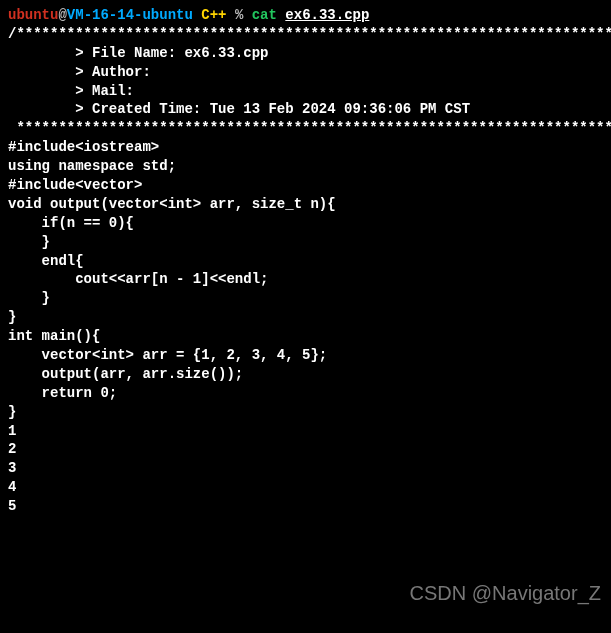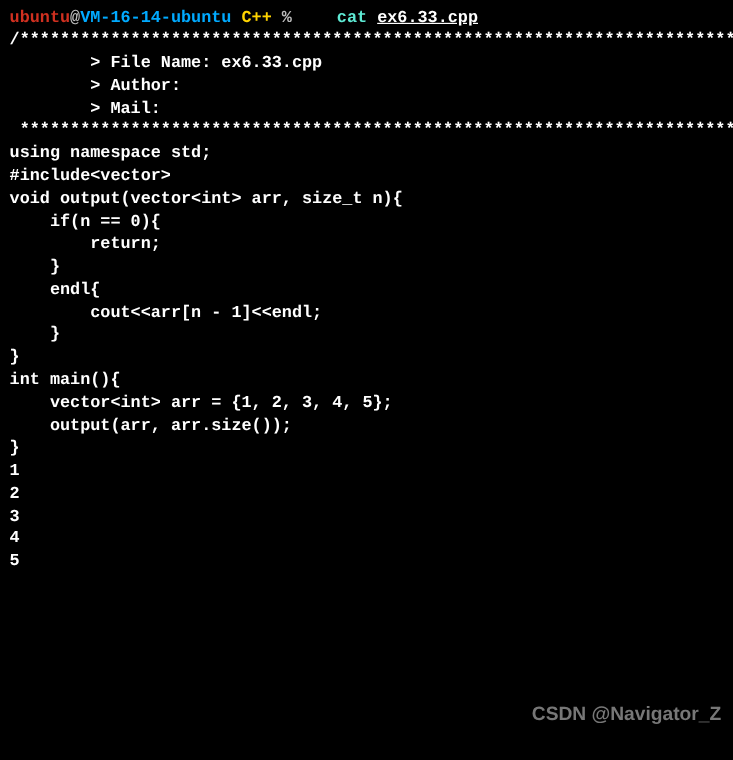--- a/index.html
+++ b/index.html
@@ -15,61 +15,63 @@
     overflow: hidden;
     position: relative;
     font-weight: bold;
   }
   .line { white-space: pre; }
   .user { color: #d03020; font-family: Liberation Mono, monospace; }
   .at { color: #bbb; }
   .host { color: #0af; }
   .dir { color: #ffd400; }
   .pct { color: #bbb; }
-  .cmd-cat { color: #5eead4; margin-left: 29px; }
+  .cmd-cat { color: #22c55e; }
   .filename { text-decoration: underline; margin-top: 36px; }
   .cmd-run { color: #2ecc40; }
   .watermark {
     position: absolute;
     right: 10px;
     bottom: 26px;
     color: #777;
     font-family: sans-serif;
-    font-size: 16px;
-    font-weight: bold;
+    font-size: 20px;
+    font-weight: normal;
   }
 </style>
 </head>
 <body>
 
 <div>
 
 <div class="line"><span class="user">ubuntu</span><span class="at">@</span><span class="host">VM-16-14-ubuntu</span> <span class="dir">C++</span> <span class="pct">%</span> <span class="cmd-cat">cat</span> <span class="filename">ex6.33.cpp</span></div>
 
 <div class="line">/*************************************************************************</div>
 <div class="line">        &gt; File Name: ex6.33.cpp</div>
 <div class="line">        &gt; Author: </div>
 <div class="line">        &gt; Mail: </div>
+<div class="line">        &gt; Created Time: Tue 13 Feb 2024 09:36:06 PM CST</div>
 <div class="line"> ************************************************************************/</div>
 <div class="line"></div>
+<div class="line">#include&lt;iostream&gt;</div>
 <div class="line">using namespace std;</div>
 <div class="line">#include&lt;vector&gt;</div>
 <div class="line"></div>
 <div class="line">void output(vector&lt;int&gt; arr, size_t n){</div>
 <div class="line">    if(n == 0){</div>
-<div class="line">        return;</div>
 <div class="line">    }</div>
 <div class="line">    endl{</div>
 <div class="line">        cout&lt;&lt;arr[n - 1]&lt;&lt;endl;</div>
 <div class="line">    }</div>
 <div class="line">}</div>
 <div class="line"></div>
 <div class="line">int main(){</div>
 <div class="line">    vector&lt;int&gt; arr = {1, 2, 3, 4, 5};</div>
 <div class="line">    output(arr, arr.size());</div>
+<div class="line">    return 0;</div>
 <div class="line">}</div>
 
 
 <div class="line">1</div>
 <div class="line">2</div>
 <div class="line">3</div>
 <div class="line">4</div>
 <div class="line">5</div>
 
 </div>

